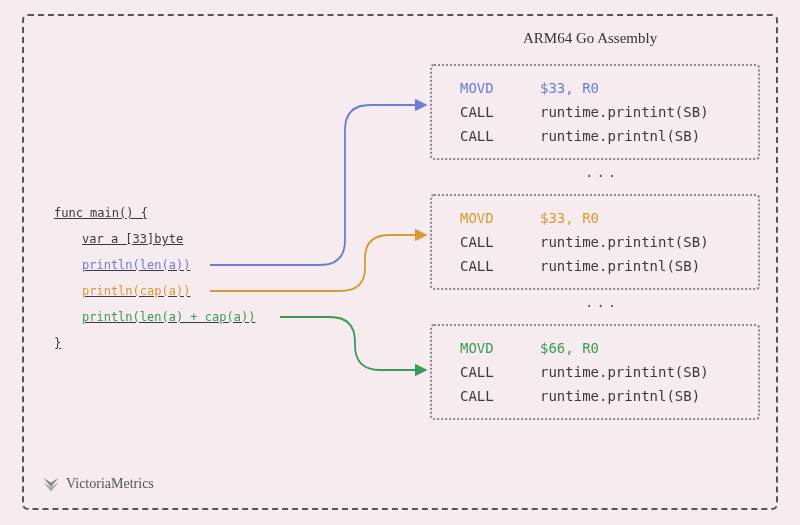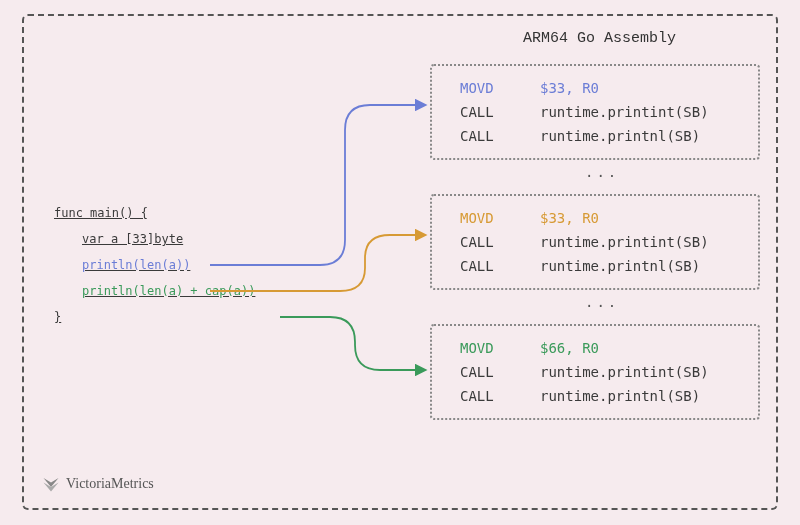--- a/index.html
+++ b/index.html
@@ -20,21 +20,21 @@
     width: 756px;
     height: 496px;
     border: 2.5px dashed #555;
     border-radius: 6px;
   }
   .title {
     position: absolute;
     left: 523px;
     top: 30px;
     font-size: 15px;
-    font-family: Liberation Mono, monospace;
+    font-family: Liberation Serif, serif;
     color: #333;
   }
   .code-left {
     position: absolute;
     left: 54px;
     top: 200px;
     line-height: 26px;
     font-size: 12px;
     text-decoration: underline;
   }
@@ -82,20 +82,21 @@
 <body>
 
 <div class="frame"></div>
 
 <div class="title">ARM64 Go Assembly</div>
 
 <div class="code-left">
   <div>func main() {</div>
   <div class="indent">var a [33]byte</div>
   <div class="indent kw-blue">println(len(a))</div>
+  <div class="indent kw-orange">println(cap(a))</div>
   <div class="indent kw-green">println(len(a) + cap(a))</div>
   <div>}</div>
 </div>
 
 <div class="asm-box" style="left:430px; top:64px;">
   <div class="asm-row"><span class="op kw-blue">MOVD</span><span class="kw-blue">$33, R0</span></div>
   <div class="asm-row"><span class="op">CALL</span><span>runtime.printint(SB)</span></div>
   <div class="asm-row"><span class="op">CALL</span><span>runtime.printnl(SB)</span></div>
 </div>
 

